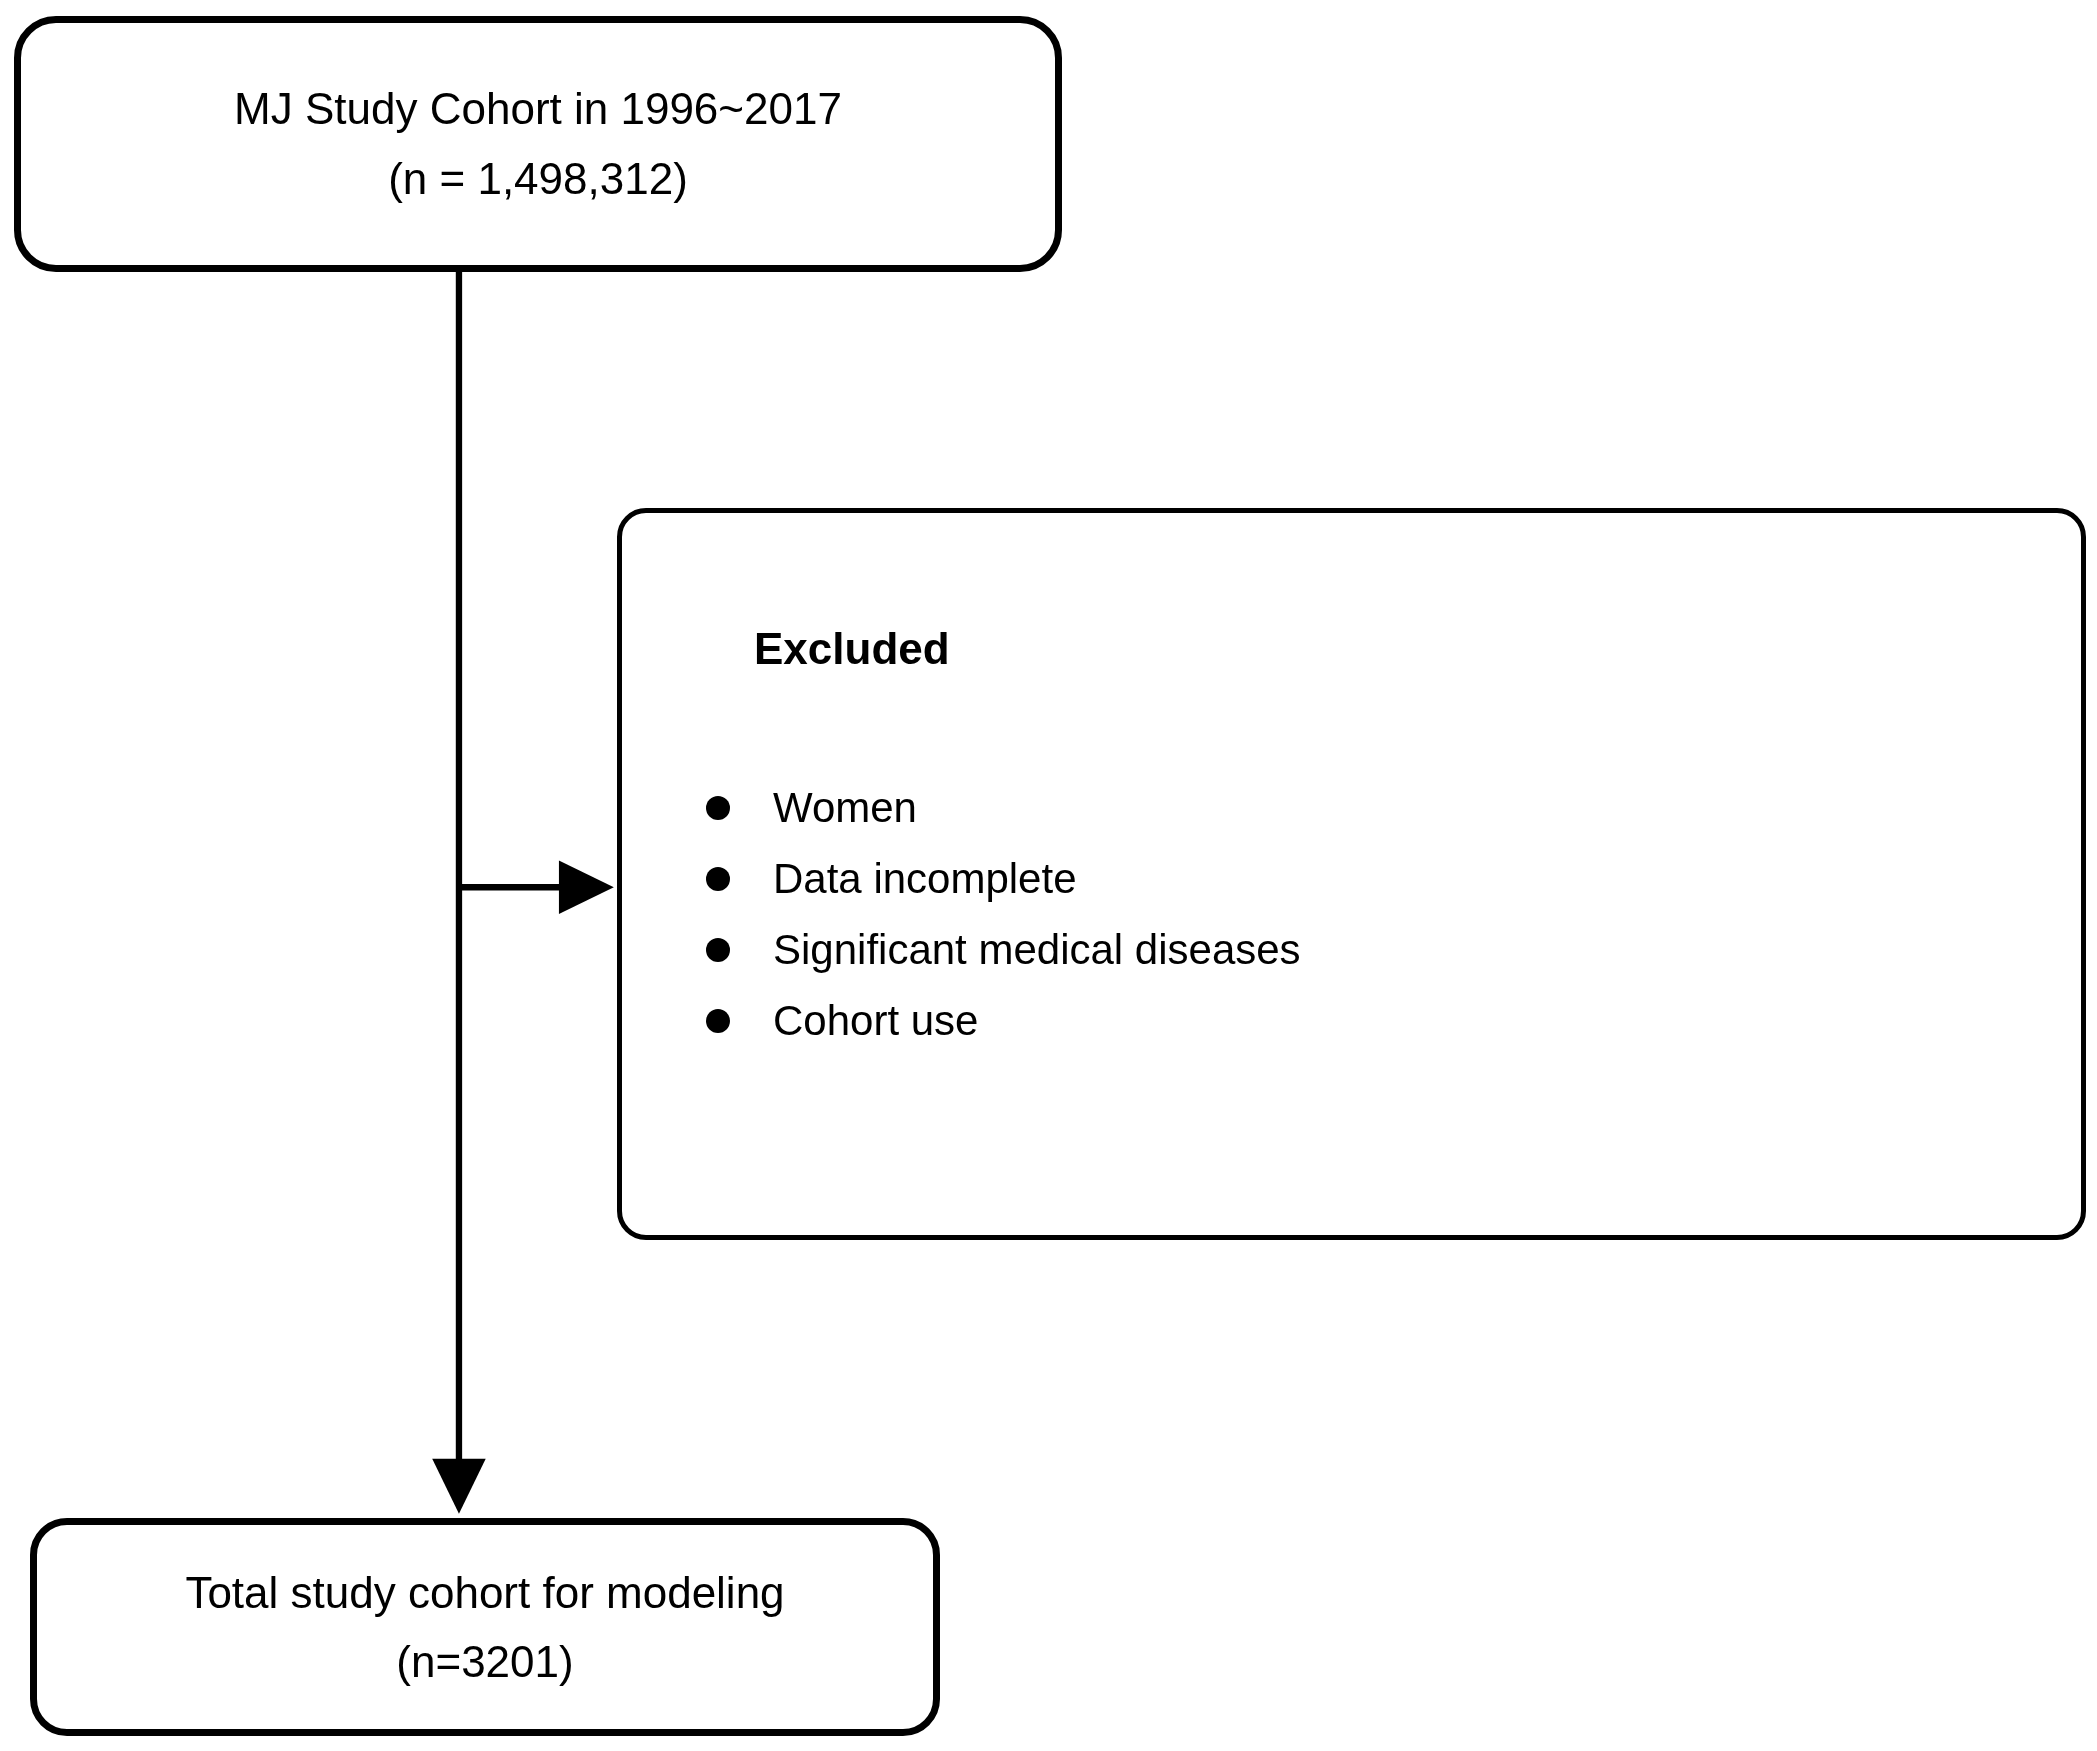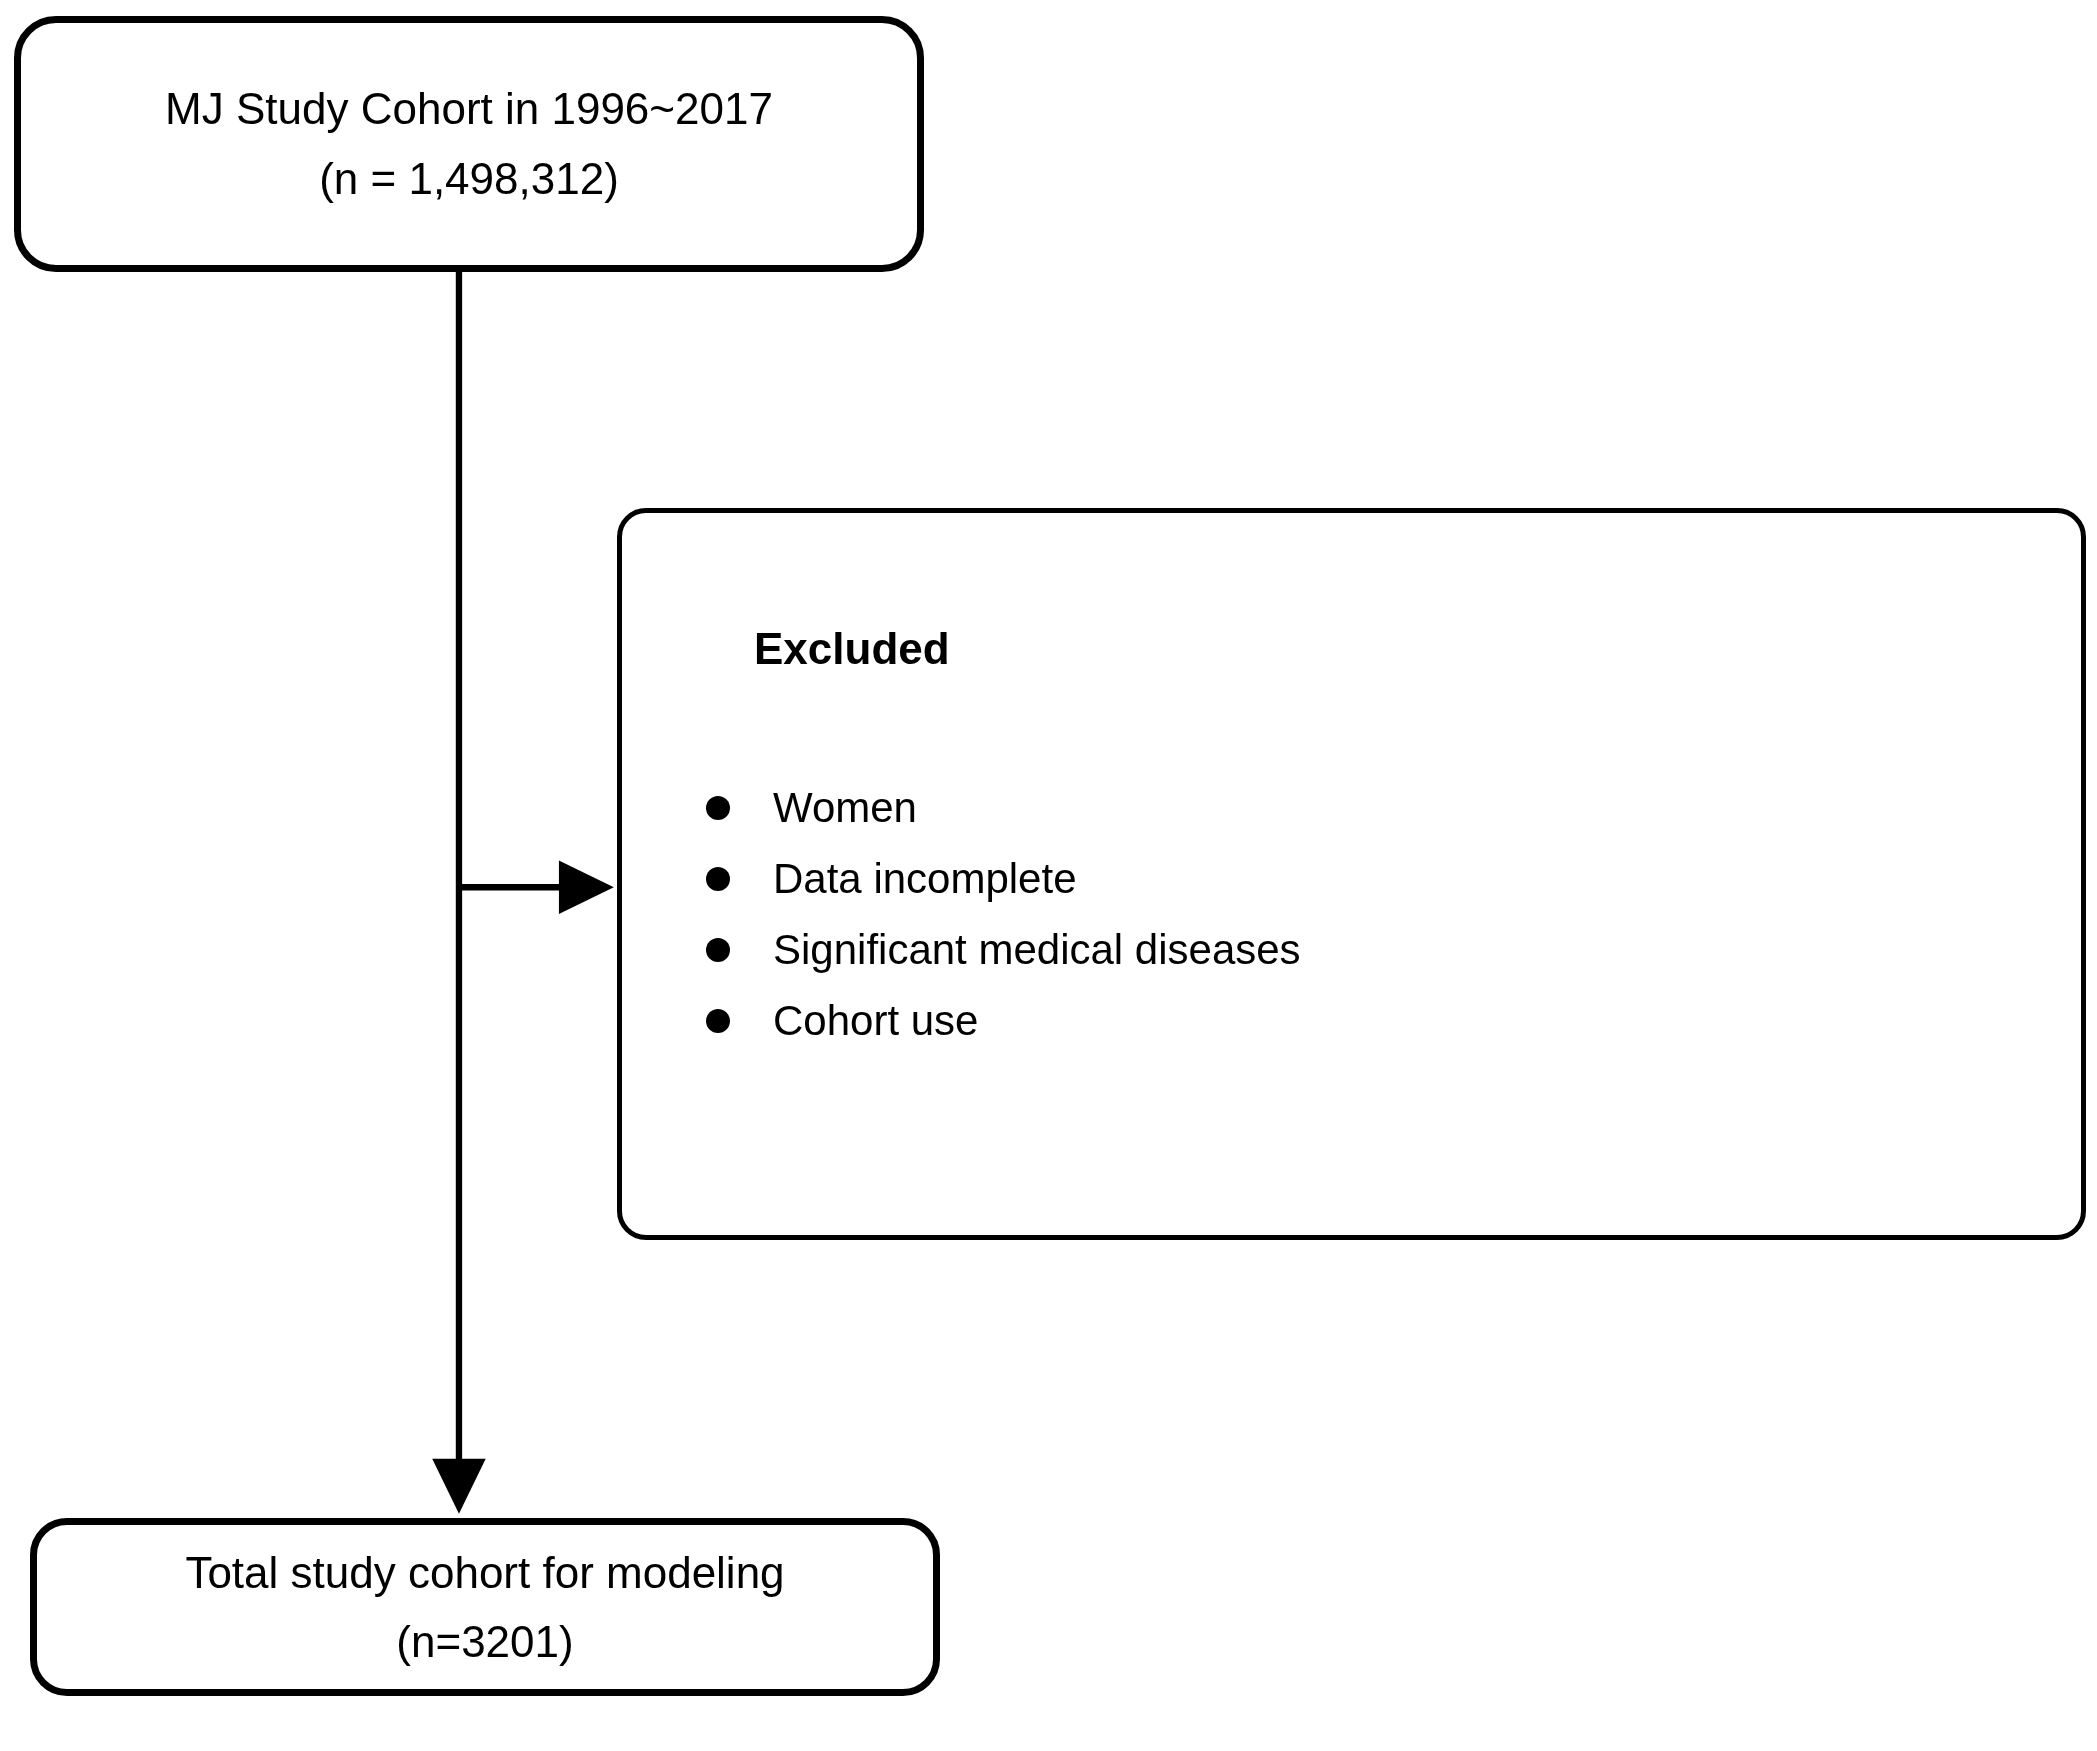--- a/index.html
+++ b/index.html
@@ -19,21 +19,21 @@
   .box {
     position: absolute;
     background: #ffffff;
     border-style: solid;
     border-color: #000000;
     box-sizing: border-box;
   }
   #top-box {
     left: 14px;
     top: 15.5px;
-    width: 910px;
+    width: 1048px;
     height: 256px;
     border-width: 7.7px;
     border-radius: 42px;
     display: flex;
     flex-direction: column;
     align-items: center;
     justify-content: center;
     text-align: center;
     font-size: 44px;
     line-height: 70px;
@@ -74,21 +74,21 @@
     height: 24px;
     border-radius: 50%;
     background: #000000;
     margin-right: 30px;
     flex: 0 0 auto;
   }
   #bottom-box {
     left: 30px;
     top: 1518px;
     width: 910px;
-    height: 178px;
+    height: 218px;
     border-width: 7px;
     border-radius: 37px;
     display: flex;
     flex-direction: column;
     align-items: center;
     justify-content: center;
     text-align: center;
     font-size: 44px;
     line-height: 69px;
   }

